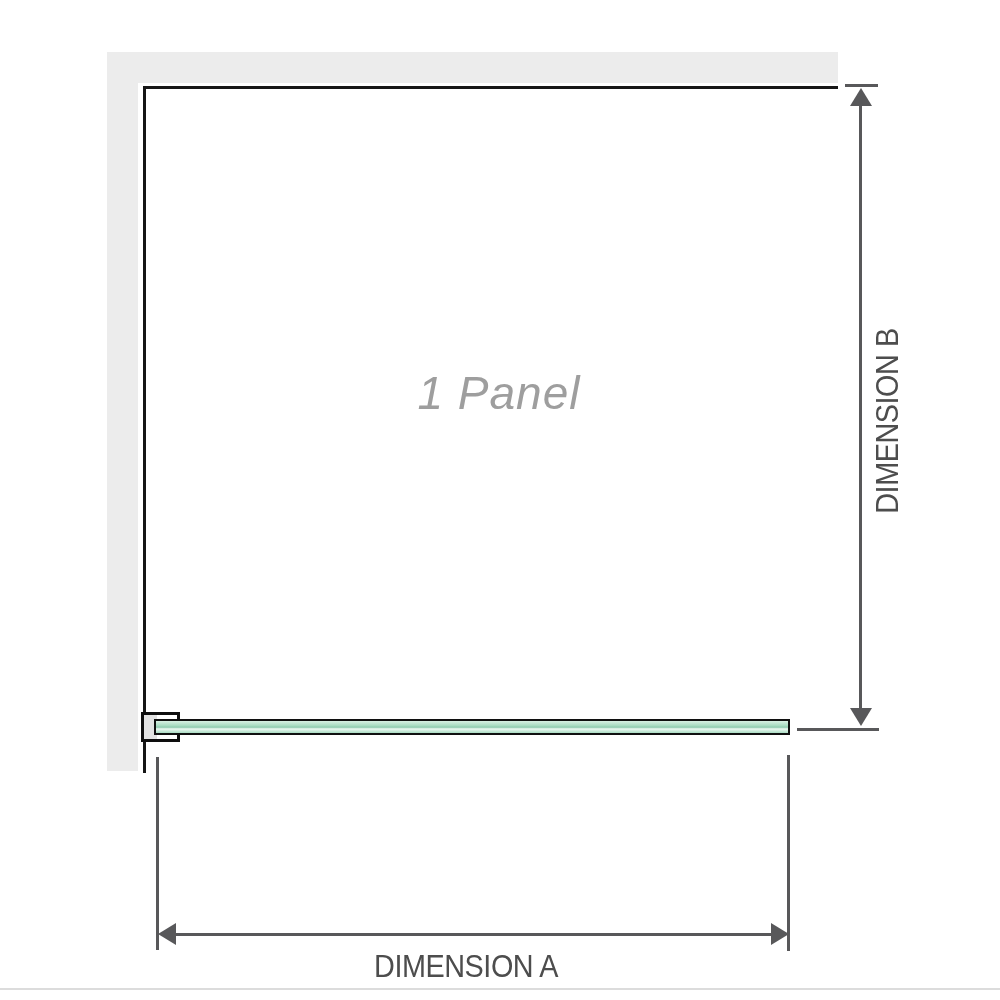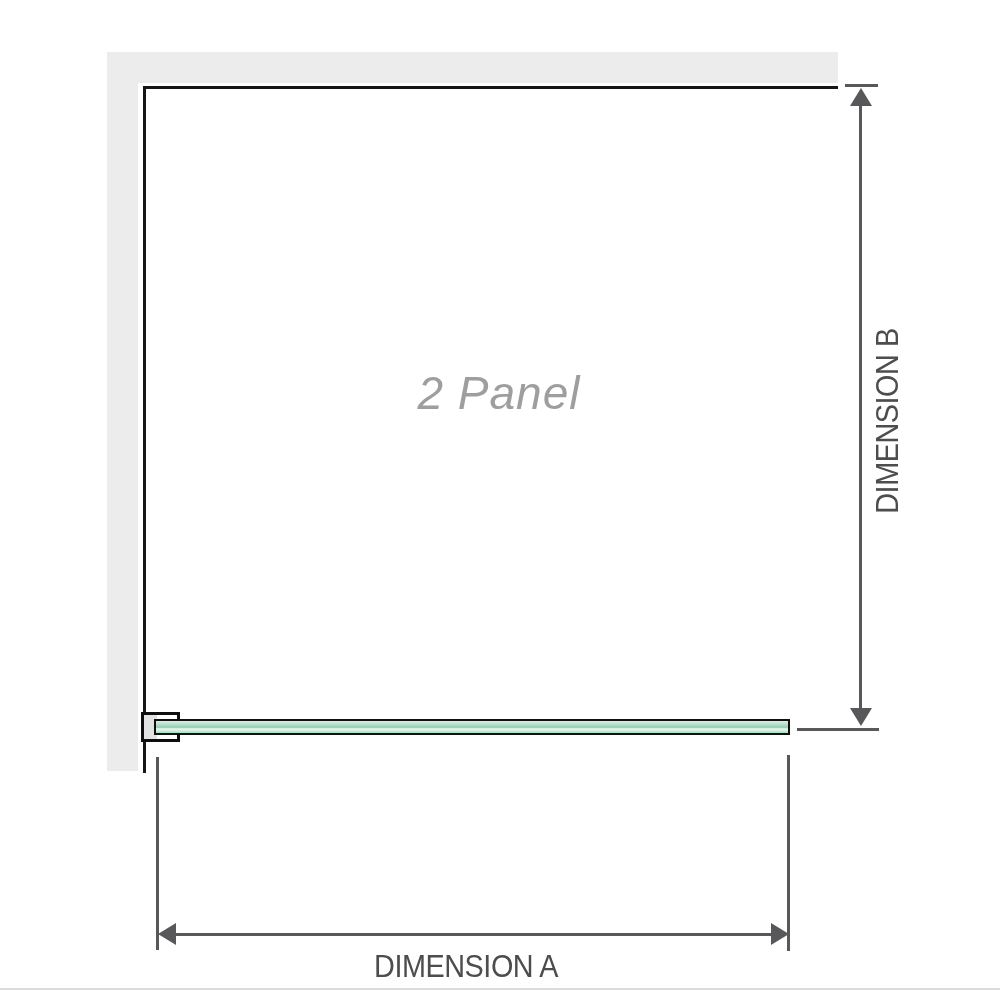--- a/index.html
+++ b/index.html
@@ -120,21 +120,21 @@
 <body>
 
 <div id="stage">
 
   <div class="abs wall" id="wall-top"></div>
   <div class="abs wall" id="wall-left"></div>
 
   <div class="abs outline" id="outline-top"></div>
   <div class="abs outline" id="outline-left"></div>
 
-  <div class="abs" id="panel-label">2 Panel</div>
+  <div class="abs" id="panel-label">1 Panel</div>
 
   <div class="abs" id="wall-bracket"></div>
   <div class="abs" id="glass-panel"></div>
 
   <div class="abs dim" id="dim-b-tick-top"></div>
   <div class="abs dim" id="dim-b-tick-bot"></div>
   <div class="abs dim" id="dim-b-line"></div>
   <div class="abs arrow" id="dim-b-arrow-up"></div>
   <div class="abs arrow" id="dim-b-arrow-down"></div>
   <div class="abs dim-label" id="dim-b-label">DIMENSION B</div>

